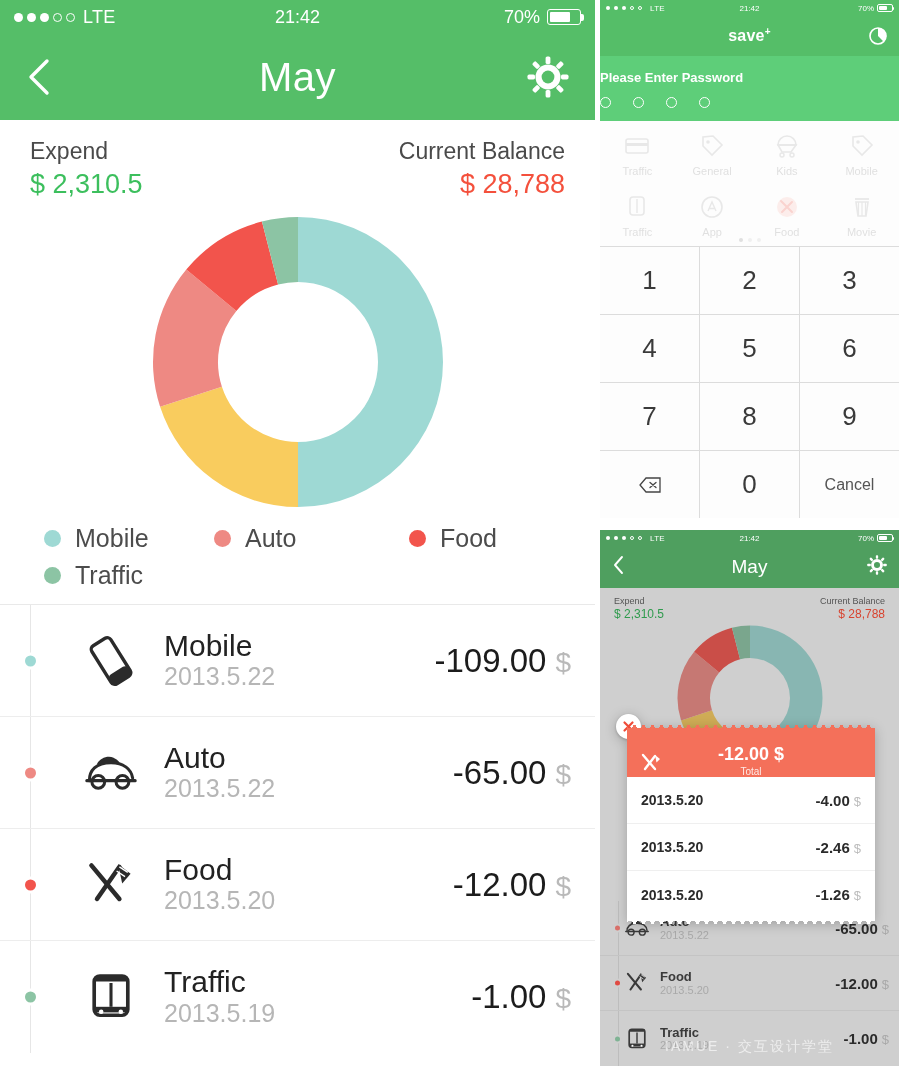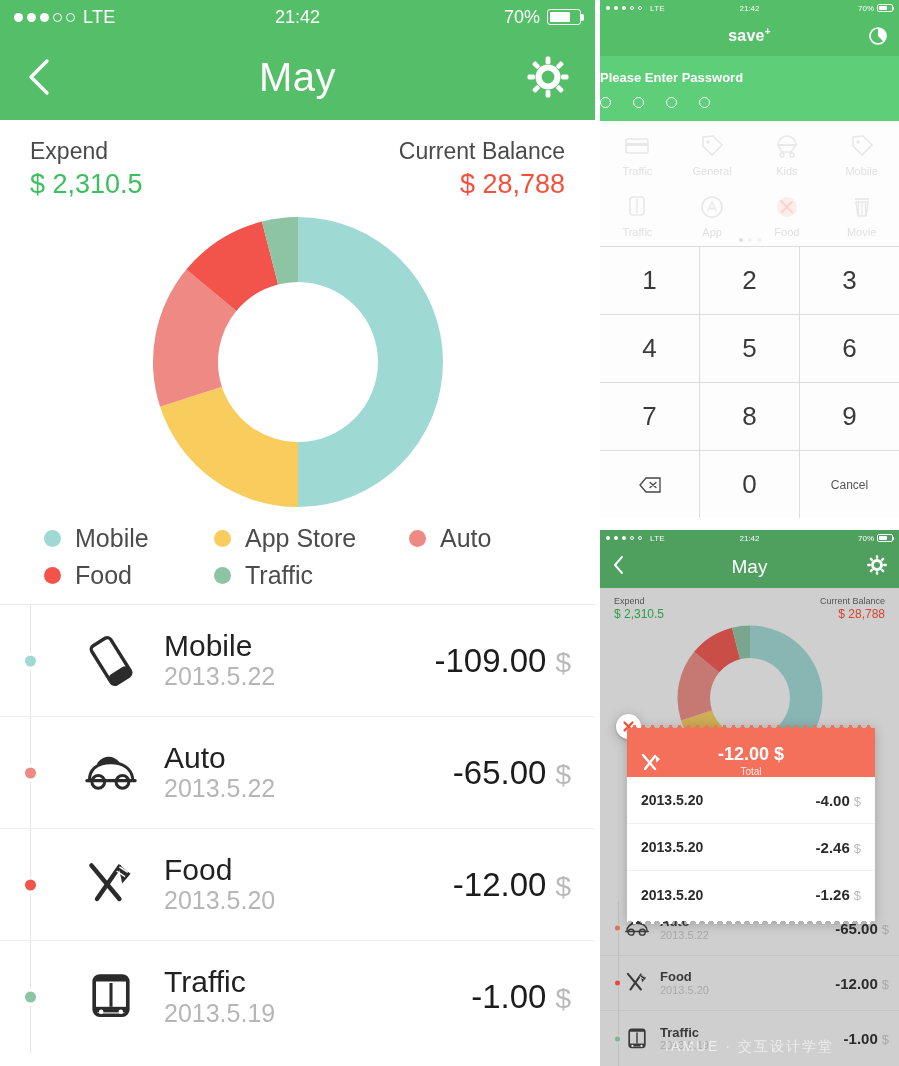--- a/index.html
+++ b/index.html
@@ -169,21 +169,21 @@
 
   .keypad {
     display: grid; grid-template-columns: repeat(3, 1fr);
     grid-template-rows: repeat(4, 67px);
     background: #dcdcdc; gap: 1px; border-top: 1px solid #dcdcdc;
   }
   .key {
     background: #fdfdfd; display: flex; align-items: center; justify-content: center;
     font-size: 26px; color: #3a3a3a; font-weight: 300; cursor: pointer;
   }
-  .key.small { font-size: 12px; color: #555; }
+  .key.small { font-size: 16px; color: #555; }
   .key svg { display: block; }
 
   
   .p3 { position: absolute; top: 530px; left: 0; width: 299px; height: 536px; overflow: hidden; background: #cfcfcf; }
   .p3-status {
     height: 16px; background: #4f9f5f; color: #fff;
     display: flex; align-items: center; padding: 0 6px; font-size: 8px; position: relative;
   }
   .p3-status .sig-dots .dot-f, .p3-status .sig-dots .dot-e { width: 4px; height: 4px; border-width: 1px; }
   .p3-status .sb-carrier, .p3-status .sb-time { font-size: 8px; }
@@ -346,24 +346,20 @@
           <path d="M113.93996636109598 9.555441636348519 A145 145 0 0 1 149.99999999999997 5 L149.99999999999997 70 A80 80 0 0 0 130.10480902681158 72.51334710970953 Z" fill="#8cc4a4"></path>
         </svg>
     </div>
 
     <div class="legend" id="legend-main">
         <div class="leg-item">
           <span class="leg-dot" style="background:#9ed9d4"></span>
                  <span class="leg-label">Mobile</span>
         </div>
         <div class="leg-item">
-          <span class="leg-dot" style="background:#f9cc5e"></span>
-                 <span class="leg-label">App Store</span>
-        </div>
-        <div class="leg-item">
           <span class="leg-dot" style="background:#ee8983"></span>
                  <span class="leg-label">Auto</span>
         </div>
         <div class="leg-item">
           <span class="leg-dot" style="background:#f2544c"></span>
                  <span class="leg-label">Food</span>
         </div>
         <div class="leg-item">
           <span class="leg-dot" style="background:#8cc4a4"></span>
                  <span class="leg-label">Traffic</span>

